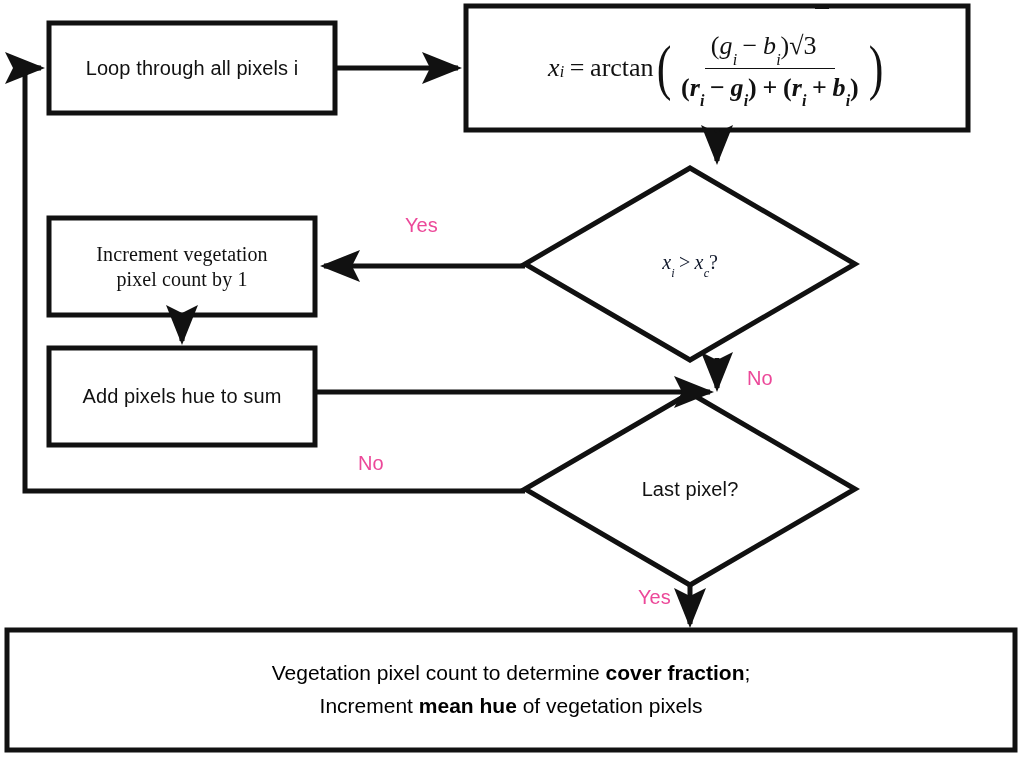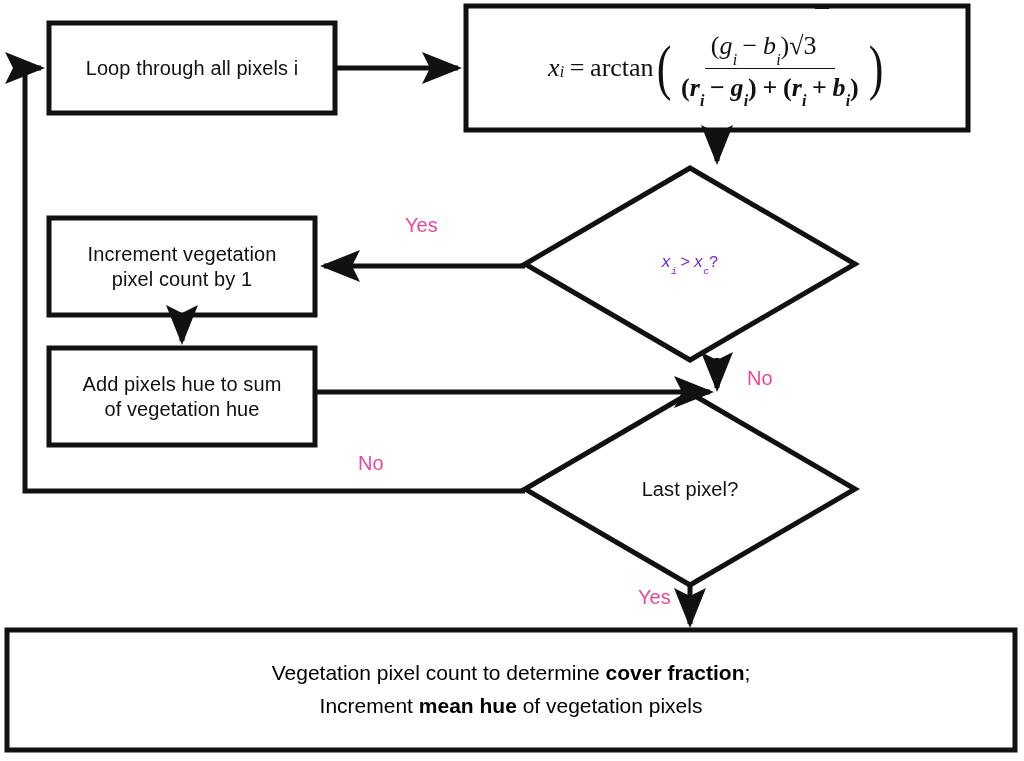--- a/index.html
+++ b/index.html
@@ -36,24 +36,24 @@
     font-size: 20px;
     letter-spacing: 0.1px;
   }
   .edge-label {
     position: absolute;
     font-size: 20px;
     color: #ec4899;
     white-space: nowrap;
   }
   .diamond-label {
-    font-size: 16px;
-    font-family: Liberation Mono, monospace;
+    font-size: 20px;
+    font-family: Liberation Serif, serif;
     font-style: italic;
-    color: #6d28d9;
+    color: #0f172a;
     white-space: nowrap;
   }
   .final-text {
     font-size: 21px;
     text-align: center;
     line-height: 1.55;
     color: #000000;
   }
   .final-text b { font-weight: bold; }
 
@@ -173,28 +173,27 @@
         <span class="den"><span class="mup">(</span><span class="mi">r</span><span class="sub">i</span><span class="op">−</span><span class="mi">g</span><span class="sub">i</span><span class="mup">)</span><span class="op">+</span><span class="mup">(</span><span class="mi">r</span><span class="sub">i</span><span class="op">+</span><span class="mi">b</span><span class="sub">i</span><span class="mup">)</span></span>
       </span>
       <span class="paren-big">)</span>
     </div>
   </div>
 
   <div class="node-text" style="left:525px; top:168px; width:330px; height:192px;">
     <span class="diamond-label"><span>x</span><span class="sub">i</span><span class="op">&gt;</span><span>x</span><span class="sub">c</span><span class="mup">?</span></span>
   </div>
 
-  <div class="node-text box-label" style="left:49px; top:218px; width:266px; height:97px; flex-direction:column;">
+  <div class="node-text box-label" style="left:49px; top:218px; width:266px; height:97px; flex-direction:column;font-family:Liberation Serif, serif;">
     <div>Increment vegetation</div>
     <div>pixel count by 1</div>
   </div>
 
   <div class="node-text box-label" style="left:49px; top:348px; width:266px; height:97px; flex-direction:column;">
     <div>Add pixels hue to sum</div>
-    <div>of vegetation hue</div>
   </div>
 
   <div class="node-text box-label" style="left:525px; top:393px; width:330px; height:192px;">Last pixel?</div>
 
   <div class="edge-label" style="left:405px; top:214px;">Yes</div>
 
   <div class="edge-label" style="left:747px; top:367px;">No</div>
 
   <div class="edge-label" style="left:358px; top:452px;">No</div>
 

